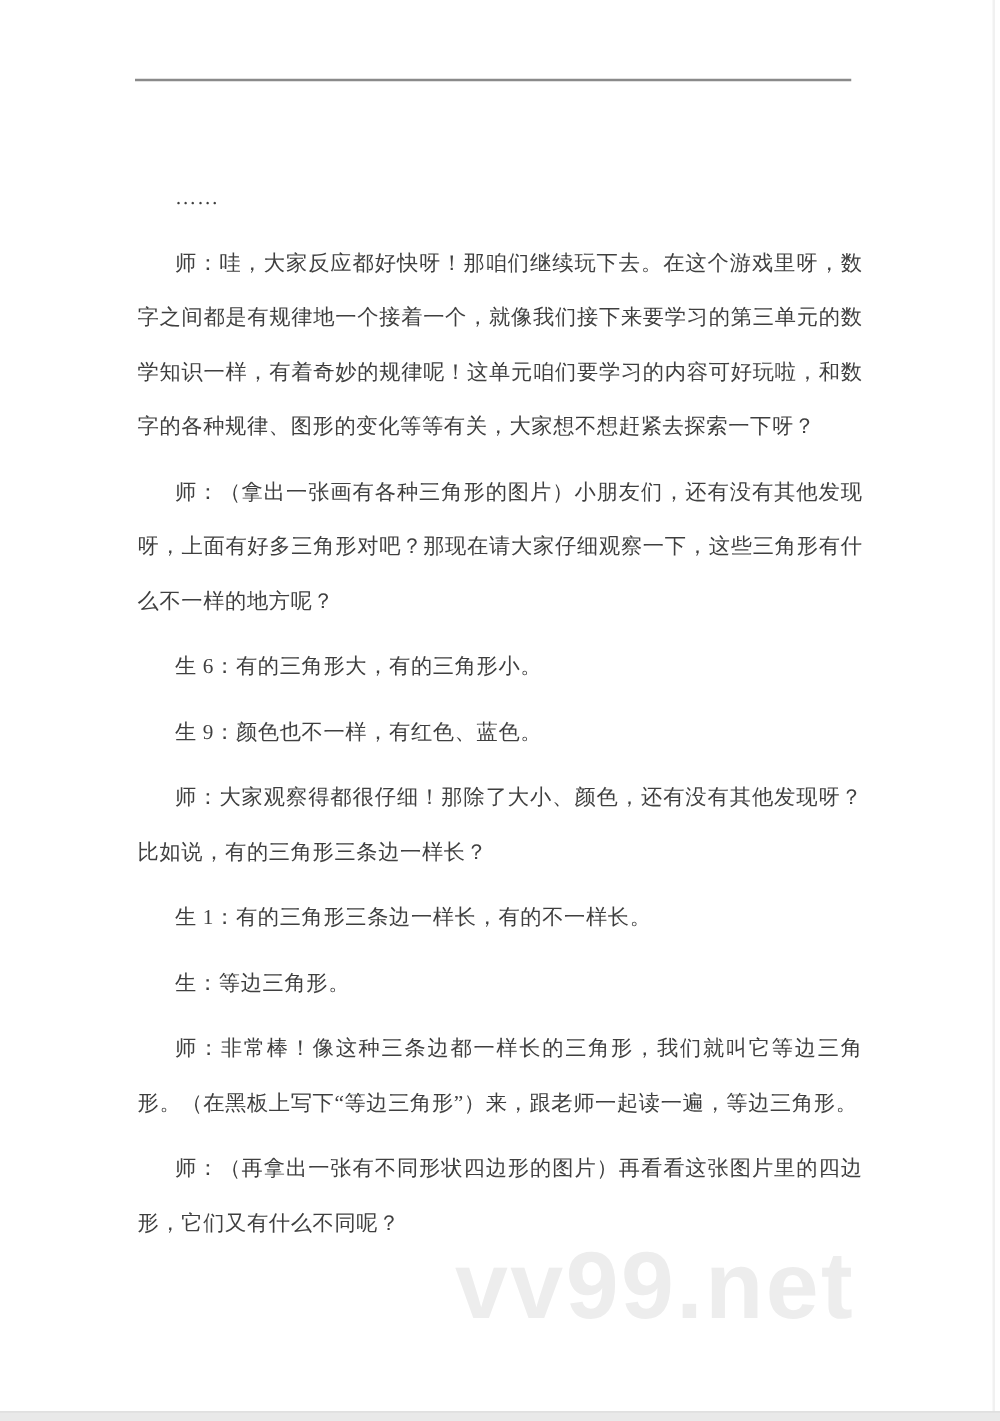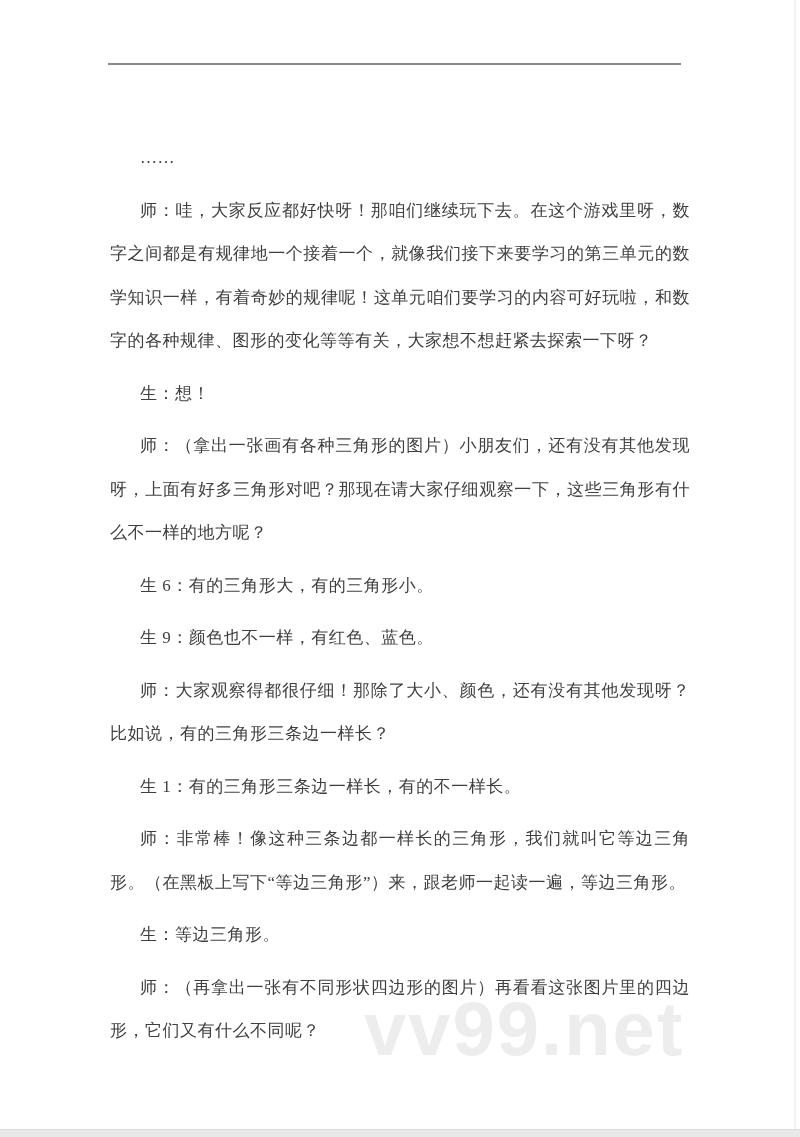--- a/index.html
+++ b/index.html
@@ -74,28 +74,27 @@
 </head>
 <body>
 
 <div class="page">
 
   <div class="header-rule"></div>
 
   <div class="content">
     <p class="para">……</p>
     <p class="para">师：哇，大家反应都好快呀！那咱们继续玩下去。在这个游戏里呀，数字之间都是有规律地一个接着一个，就像我们接下来要学习的第三单元的数学知识一样，有着奇妙的规律呢！这单元咱们要学习的内容可好玩啦，和数字的各种规律、图形的变化等等有关，大家想不想赶紧去探索一下呀？</p>
-    <p class="para">生：想！</p>
     <p class="para">师：（拿出一张画有各种三角形的图片）小朋友们，还有没有其他发现呀，上面有好多三角形对吧？那现在请大家仔细观察一下，这些三角形有什么不一样的地方呢？</p>
     <p class="para">生 6：有的三角形大，有的三角形小。</p>
     <p class="para">生 9：颜色也不一样，有红色、蓝色。</p>
     <p class="para">师：大家观察得都很仔细！那除了大小、颜色，还有没有其他发现呀？比如说，有的三角形三条边一样长？</p>
     <p class="para">生 1：有的三角形三条边一样长，有的不一样长。</p>
+    <p class="para">生：等边三角形。</p>
     <p class="para">师：非常棒！像这种三条边都一样长的三角形，我们就叫它等边三角形。（在黑板上写下“等边三角形”）来，跟老师一起读一遍，等边三角形。</p>
-    <p class="para">生：等边三角形。</p>
     <p class="para">师：（再拿出一张有不同形状四边形的图片）再看看这张图片里的四边形，它们又有什么不同呢？</p>
   </div>
 
   <div class="watermark">vv99.net</div>
 
   <div class="right-edge"></div>
   <div class="bottom-edge"></div>
 
 </div>
 

